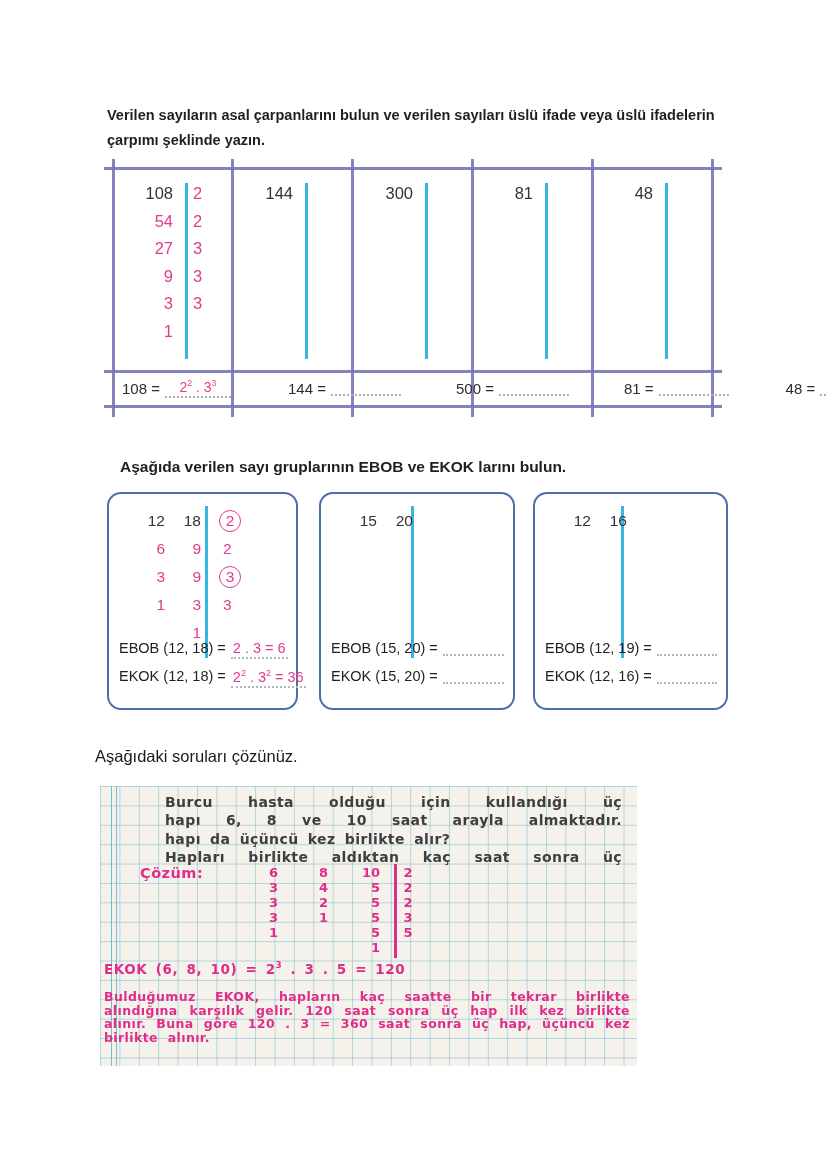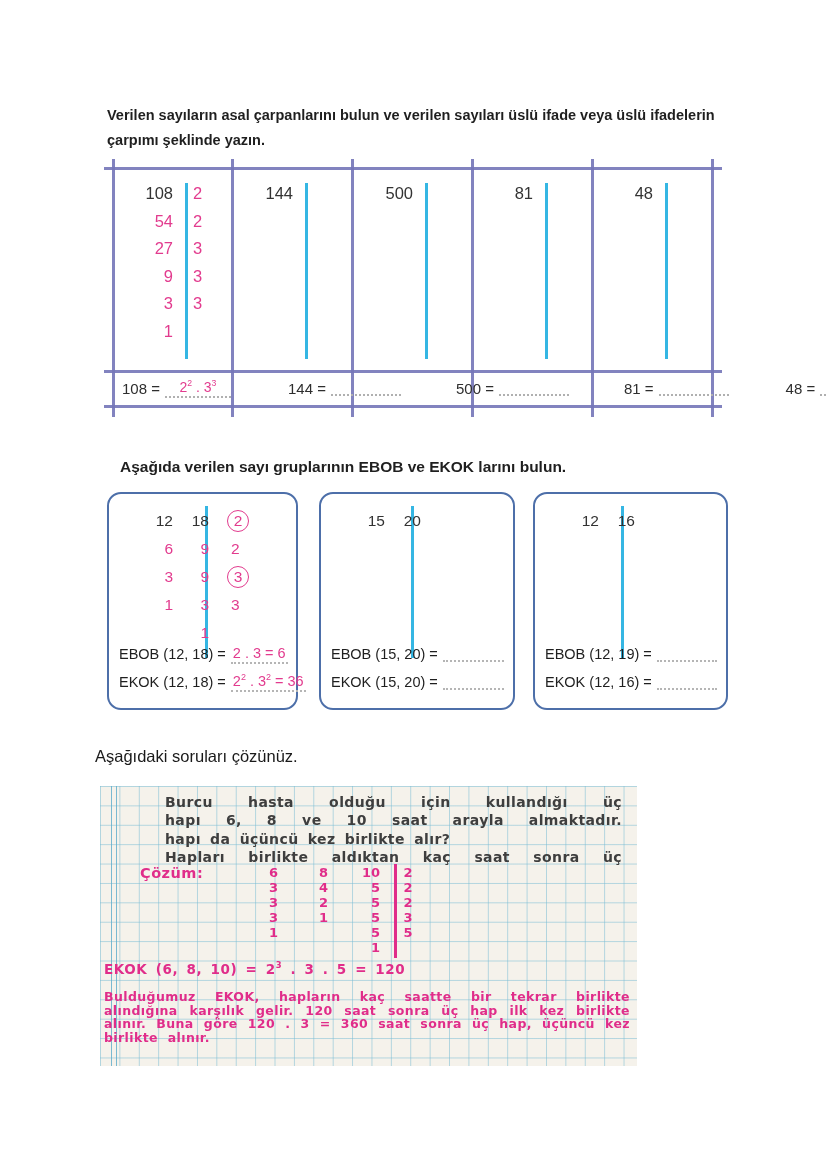--- a/index.html
+++ b/index.html
@@ -34,29 +34,29 @@
   .rans.blank{min-width:64px;height:13px;}
   sup{font-size:.62em;}
 
   
   .boxes{position:absolute;left:107px;top:492px;width:621px;height:218px;}
   .bx{position:absolute;top:0;height:218px;background:#fff;border:2.5px solid #4d6fa9;
       border-radius:14px;box-sizing:border-box;}
   .bx0{left:0;width:191px;} .bx1{left:212px;width:196px;} .bx2{left:426px;width:195px;}
   .bx .cline{position:absolute;top:12px;width:2.5px;height:152px;background:#35b6e3;}
   .bx0 .cline{left:96px;} .bx1 .cline{left:90px;} .bx2 .cline{left:86px;}
-  .brows{position:absolute;top:13px;left:8px;right:0;}
+  .brows{position:absolute;top:13px;left:0;right:0;}
   .brow{display:flex;height:28px;align-items:center;font-size:15.5px;padding-left:10px;}
   .brow .c1{width:46px;text-align:right;}
   .brow .c2{width:36px;text-align:right;}
   .bx0 .brow .c3{padding-left:22px;} .bx1 .brow .c3{padding-left:28px;} .bx2 .brow .c3{padding-left:26px;}
   .circ{display:inline-flex;width:20px;height:20px;border:1.6px solid #e23b8e;border-radius:50%;
         align-items:center;justify-content:center;margin-left:-4px;}
   .bres{position:absolute;left:10px;right:9px;bottom:12px;}
-  .bline{display:flex;align-items:center;height:28px;font-size:14.5px;color:#1f1f1f;white-space:nowrap;}
+  .bline{display:flex;align-items:flex-start;height:28px;font-size:14.5px;color:#1f1f1f;white-space:nowrap;}
   .bans{color:#e23b8e;font-size:14.5px;border-bottom:2px dotted #b5b5b5;
         margin-left:5px;padding:0 2px 1px 2px;flex:1 1 auto;text-align:left;}
   .bans.blank{height:13px;}
 
   
   .panel{position:absolute;left:100px;top:786px;width:537px;height:280px;background:#f5f2eb;
     background-image:linear-gradient(to right, rgba(121,188,212,.55) 1px, transparent 1px),
                      linear-gradient(to bottom, rgba(121,188,212,.55) 1px, transparent 1px);
     background-size:19.4px 19.4px;}
   .mline{position:absolute;left:11px;top:0;height:100%;width:4px;
@@ -135,21 +135,21 @@
             <div class="frow">
               <span class="lv dk">144</span>
               <span class="rv pk"></span>
             </div>
           </div>
         </div>
         <div class="fcol">
           <div class="cline"></div>
           <div class="frows">
             <div class="frow">
-              <span class="lv dk">500</span>
+              <span class="lv dk">300</span>
               <span class="rv pk"></span>
             </div>
           </div>
         </div>
         <div class="fcol">
           <div class="cline"></div>
           <div class="frows">
             <div class="frow">
               <span class="lv dk">81</span>
               <span class="rv pk"></span>

